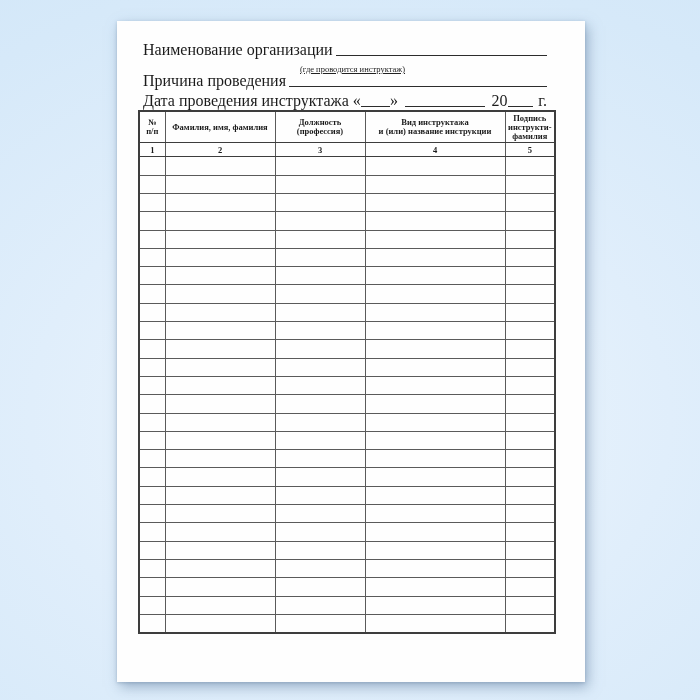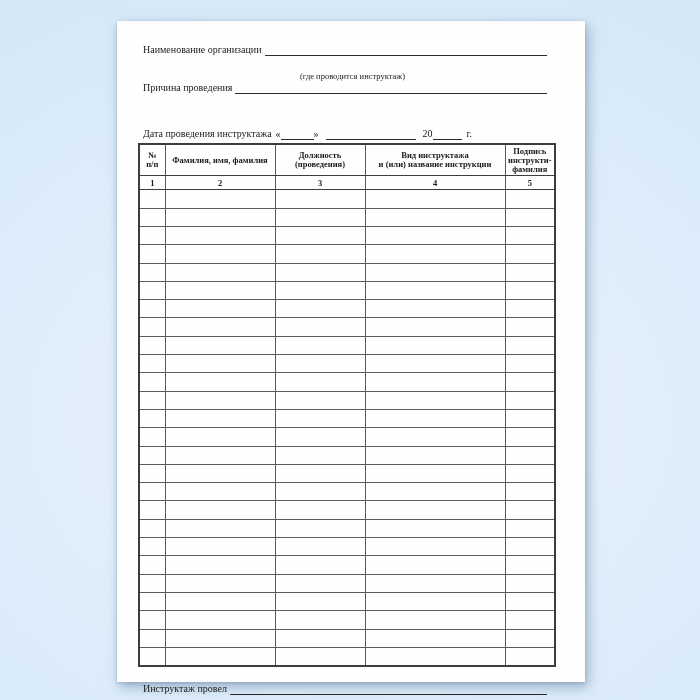--- a/index.html
+++ b/index.html
@@ -17,48 +17,48 @@
   }
   .paper {
     position: absolute;
     left: 117px; top: 21px;
     width: 468px; height: 661px;
     background: #fefefe;
     box-shadow: 3px 5px 12px rgba(100, 130, 162, 0.55),
                 0 1px 3px rgba(110, 135, 160, 0.4);
     padding: 22px 38px 0 26px;
   }
-  .row { display: flex; align-items: flex-end; line-height: 13px; font-size: 10px; }
+  .row { display: flex; align-items: flex-end; line-height: 13px; font-size: 16px; }
   .lbl { white-space: nowrap; }
   .fill-line {
     flex: 1 1 auto;
     border-bottom: 1px solid #2c2c2c;
     height: 12px;
     margin-left: 3px;
   }
   .short-line {
     display: inline-block;
     border-bottom: 1px solid #2c2c2c;
     height: 12px;
   }
   .w38 { width: 33px; }
   .w90 { width: 90px; margin-left: 7px; }
   .w30 { width: 29px; }
   .caption {
     font-size: 8.5px;
     line-height: 9px;
     color: #222;
   }
-  .caption-org { margin: 16px 0 0 157px; }
+  .caption-org { margin: 9px 0 0 157px; text-decoration: underline; }
   .caption-footer { margin: 2px 0 0 140px; }
   .reason-row { margin-top: 0; justify-content: flex-end; }
-  .date-row { margin-top: 7px; }
+  .date-row { margin-top: 7px; align-items: center; }
   .date-row .q { margin-left: 4px; }
   .date-row .q2 { margin-left: 0; }
-  .date-row .year { margin-left: 7px; margin-top: 26px; }
+  .date-row .year { margin-left: 7px; }
   .date-row .gu { margin-left: 5px; }
   #form-table {
     border-collapse: collapse;
     table-layout: fixed;
     width: 416px;
     margin: 3px 0 0 -5px;
     border: 2px solid #3d3d3d;
   }
   #form-table th, #form-table td {
     border: 1px solid #5a5a5a;
@@ -123,21 +123,21 @@
           <col class="c3">
           <col class="c4">
           <col class="c5">
       </colgroup>
       <thead>
           <tr>
             <th>№
 п/п</th>
             <th>Фамилия, имя, фамилия</th>
             <th>Должность
-(проведения)</th>
+(профессия)</th>
             <th>Вид инструктажа
 и (или) название инструкции</th>
             <th>Подпись
 инструкти-
 фамилия</th>
           </tr>
         </thead>
       <tbody>
           <tr class="numbers">
             <td>1</td>
@@ -324,19 +324,15 @@
           <tr class="blank">
             <td></td>
             <td></td>
             <td></td>
             <td></td>
             <td></td>
           </tr>
         </tbody>
     </table>
 
-    <div class="row line-row footer-row">
-      <span class="lbl">Инструктаж провел</span>
-      <span class="fill-line"></span>
-    </div>
 
   </div>
 </div>
 
 </body></html>

